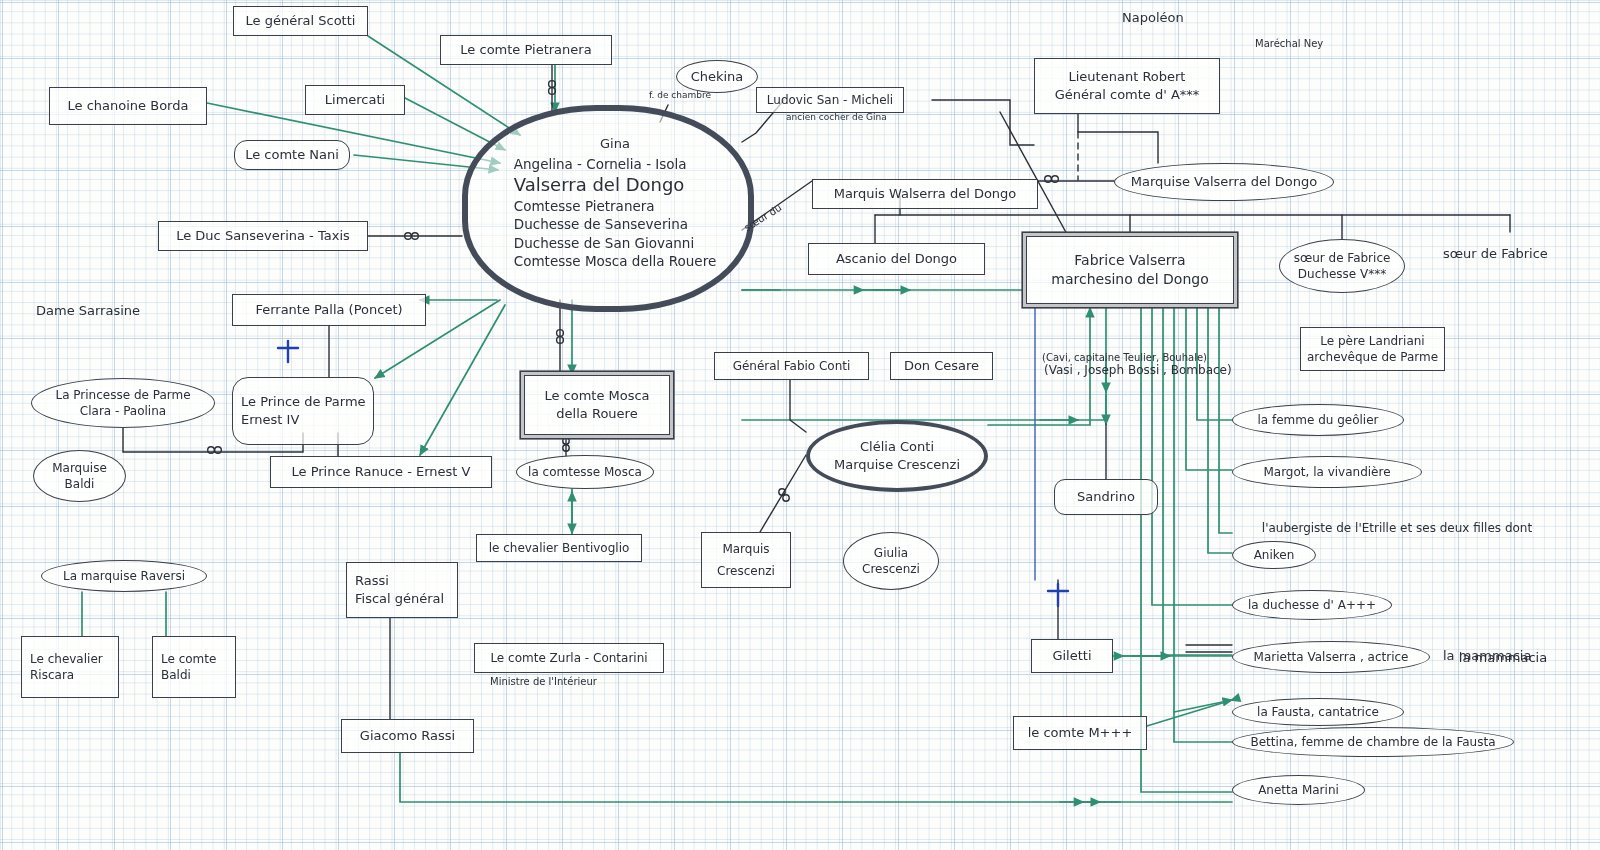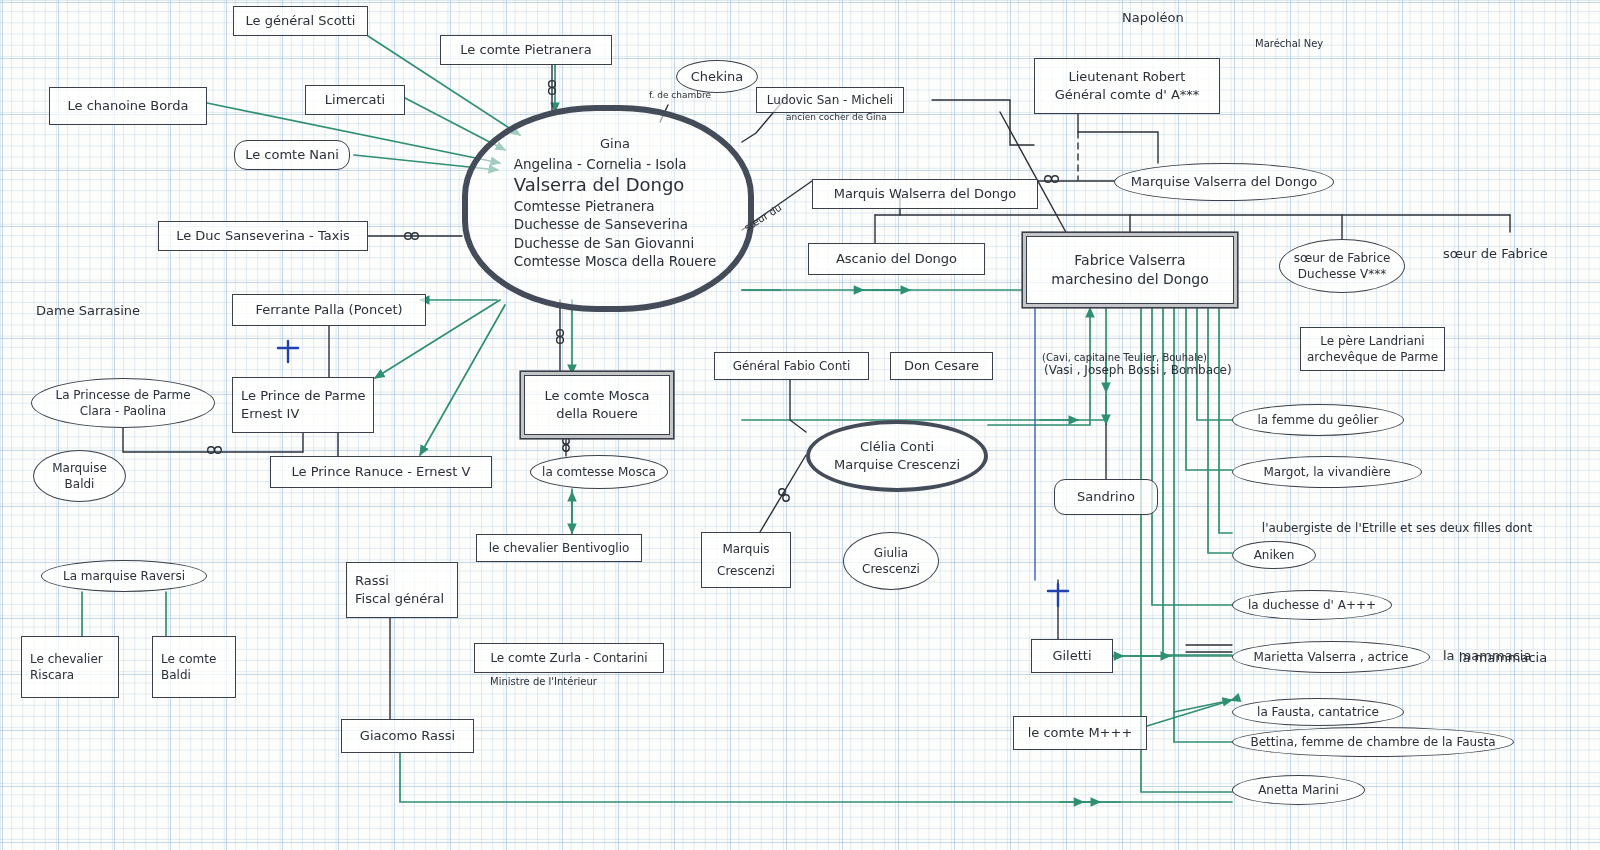--- a/index.html
+++ b/index.html
@@ -266,36 +266,36 @@
         <span class="lbl">Le père Landriani</span>
         <span class="lbl">archevêque de Parme</span>
       </div>
       <div class="node box" style="left: 232px; top: 294px; width: 194px; height: 32px; font-size: 13px;">
         <span class="lbl">Ferrante  Palla   (Poncet)</span>
       </div>
       <div class="node ell" style="left: 31px; top: 378px; width: 184px; height: 50px; font-size: 12px;">
         <span class="lbl">La Princesse de Parme</span>
         <span class="lbl">Clara - Paolina</span>
       </div>
-      <div class="node box" style="left: 232px; top: 377px; width: 142px; height: 56px; font-size: 13px; align-items: flex-start; padding-left: 8px; text-align: left;">
+      <div class="node box" style="left: 232px; top: 377px; width: 142px; height: 68px; font-size: 13px; align-items: flex-start; padding-left: 8px; text-align: left; border-radius: 16px;">
         <span class="lbl">Le Prince de Parme</span>
         <span class="lbl">Ernest  IV</span>
       </div>
       <div class="node ell" style="left: 33px; top: 450px; width: 93px; height: 52px; font-size: 12px;">
         <span class="lbl">Marquise</span>
         <span class="lbl">Baldi</span>
       </div>
       <div class="node box" style="left: 270px; top: 456px; width: 222px; height: 32px; font-size: 13px;">
         <span class="lbl">Le Prince  Ranuce - Ernest  V</span>
       </div>
       <div class="node box dbl" style="left: 524px; top: 375px; width: 146px; height: 60px; font-size: 13px;">
         <span class="lbl">Le comte Mosca</span>
         <span class="lbl">della Rouere</span>
       </div>
-      <div class="node ell" style="left: 530px; top: 455px; width: 138px; height: 34px; font-size: 12px; text-align: center;">
+      <div class="node ell" style="left: 516px; top: 455px; width: 138px; height: 34px; font-size: 12px; text-align: center;">
         <span class="lbl">la comtesse Mosca</span>
       </div>
       <div class="node box" style="left: 476px; top: 534px; width: 166px; height: 28px; font-size: 12px;">
         <span class="lbl">le chevalier Bentivoglio</span>
       </div>
       <div class="node box" style="left: 714px; top: 352px; width: 155px; height: 28px; font-size: 12px;">
         <span class="lbl">Général Fabio Conti</span>
       </div>
       <div class="node box" style="left: 890px; top: 352px; width: 103px; height: 28px; font-size: 13px;">
         <span class="lbl">Don Cesare</span>

